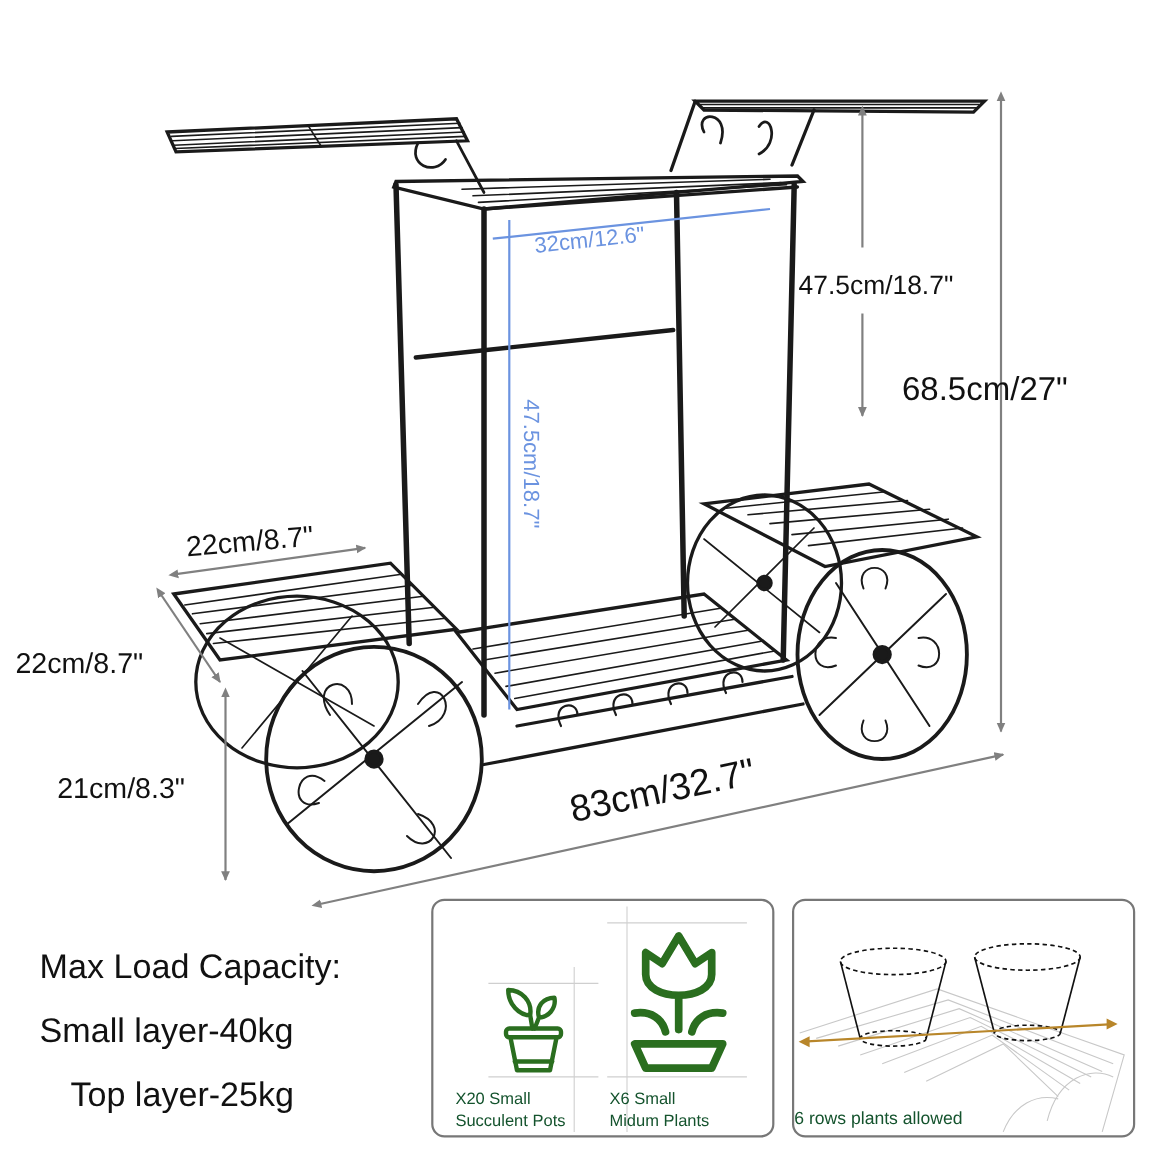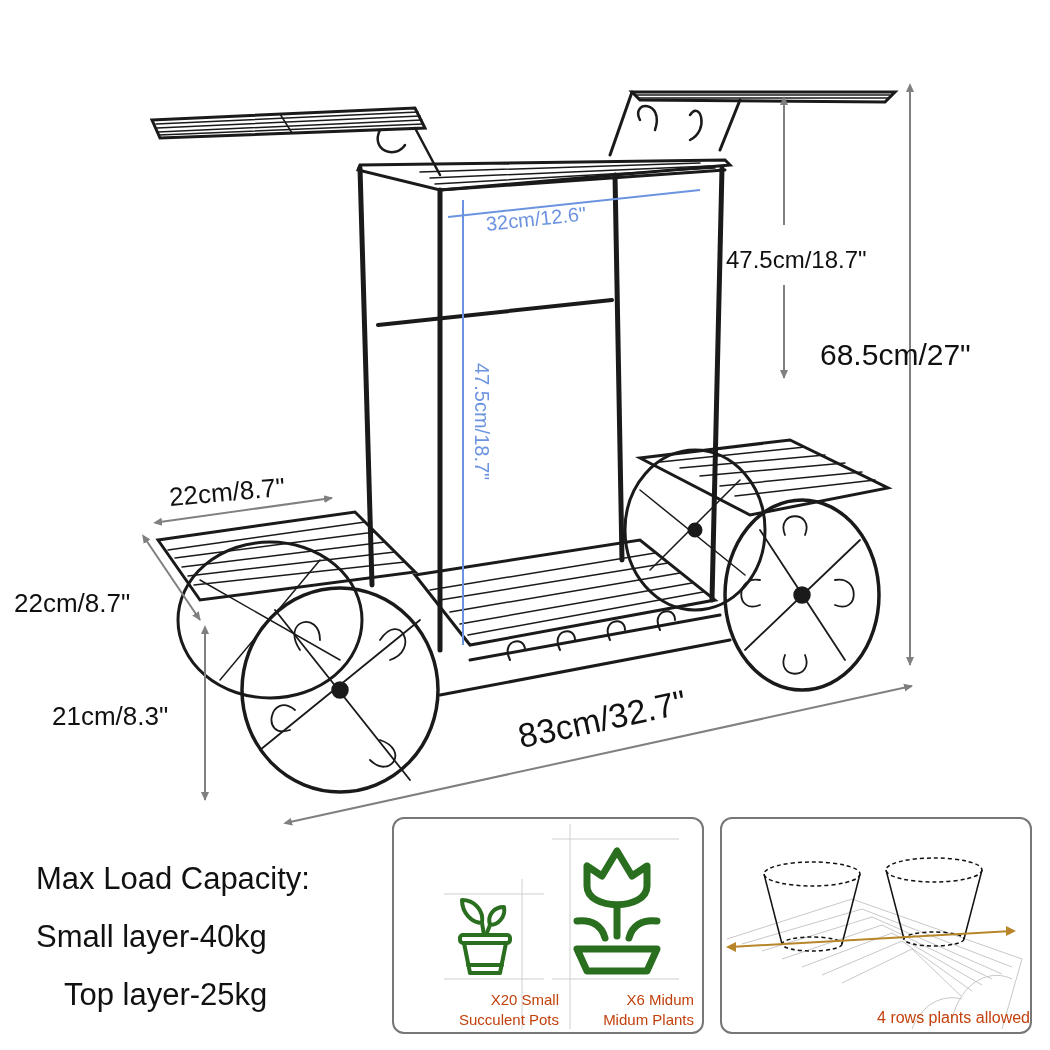--- a/index.html
+++ b/index.html
@@ -5,21 +5,21 @@
   html, body { margin: 0; padding: 0; background: #ffffff; }
   body { width: 1050px; height: 1050px; position: relative; overflow: hidden;
          font-family: "Liberation Sans", sans-serif; color: #111; }
   .abs { position: absolute; }
   #product-svg { position: absolute; left: 0; top: 0; }
   .dim-text { position: absolute; font-family: "Liberation Sans", sans-serif;
               color: #111; white-space: nowrap; line-height: 1; }
   .dim-blue { color: #6b93e0; }
   .load-text { position: absolute; left: 36px; font-size: 31px; line-height: 1; white-space: nowrap; }
   .card { position: absolute; border: 2px solid #777; border-radius: 12px; background: #fff; box-sizing: border-box; }
-  .card-caption { position: absolute; font-size: 15px; text-align: right; line-height: 20px; color: #c2410c; }
+  .card-caption { position: absolute; font-size: 15px; text-align: left; line-height: 20px; color: #14532d; }
 </style>
 </head>
 <body>
 
 <svg id="product-svg" width="1050" height="1050" viewBox="0 0 1050 1050">
   <defs>
     <marker id="arrG" markerWidth="10" markerHeight="10" refX="8" refY="5" orient="auto" markerUnits="userSpaceOnUse">
       <path d="M0,1 L9,5 L0,9 Z" fill="#808080"></path>
     </marker>
     <marker id="arrGs" markerWidth="10" markerHeight="10" refX="2" refY="5" orient="auto-start-reverse" markerUnits="userSpaceOnUse">
@@ -172,21 +172,21 @@
       <path d="M5,80 C20,78 30,85 33,97"></path>
       <path d="M85,80 C70,78 60,85 57,97"></path>
       <path d="M5,108 L85,108 L75,130 L15,130 Z"></path>
     </g>
   </svg>
   <div class="card-caption" style="left:20px; top:171px; width:145px;">
     <div>X20 Small</div>
     <div>Succulent Pots</div>
   </div>
   <div class="card-caption" style="left:160px; top:171px; width:140px;">
-    <div>X6 Midum</div>
+    <div>X6 Small</div>
     <div>Midum Plants</div>
   </div>
 </div>
 
 <div class="card" style="left:720px; top:817px; width:312px; height:217px;">
   <svg class="abs" style="left:0; top:0;" width="312" height="217">
     <g stroke="#c8c8c8" stroke-width="1" fill="none">
       <path d="M5,120 L130,80 L300,140 L280,210"></path>
       <path d="M20,125 L140,90 L290,148"></path>
       <path d="M40,132 L150,98 L280,155"></path>
@@ -212,14 +212,14 @@
     <g stroke="#111" stroke-width="1.5" fill="none">
       <line x1="164" y1="51" x2="182" y2="120"></line>
       <line x1="260" y1="51" x2="242" y2="120"></line>
     </g>
     <g stroke="#b8862a" stroke-width="2" fill="#b8862a">
       <line x1="8" y1="128" x2="290" y2="112"></line>
       <path d="M4,128 L14,123 L14,133 Z" stroke="none"></path>
       <path d="M294,112 L284,107 L284,117 Z" stroke="none"></path>
     </g>
   </svg>
-  <div class="card-caption" style="left:0; top:189px; width:308px; font-size:16px;">4 rows plants allowed</div>
+  <div class="card-caption" style="left:0; top:189px; width:308px; font-size:16px;">6 rows plants allowed</div>
 </div>
 
 </body></html>

